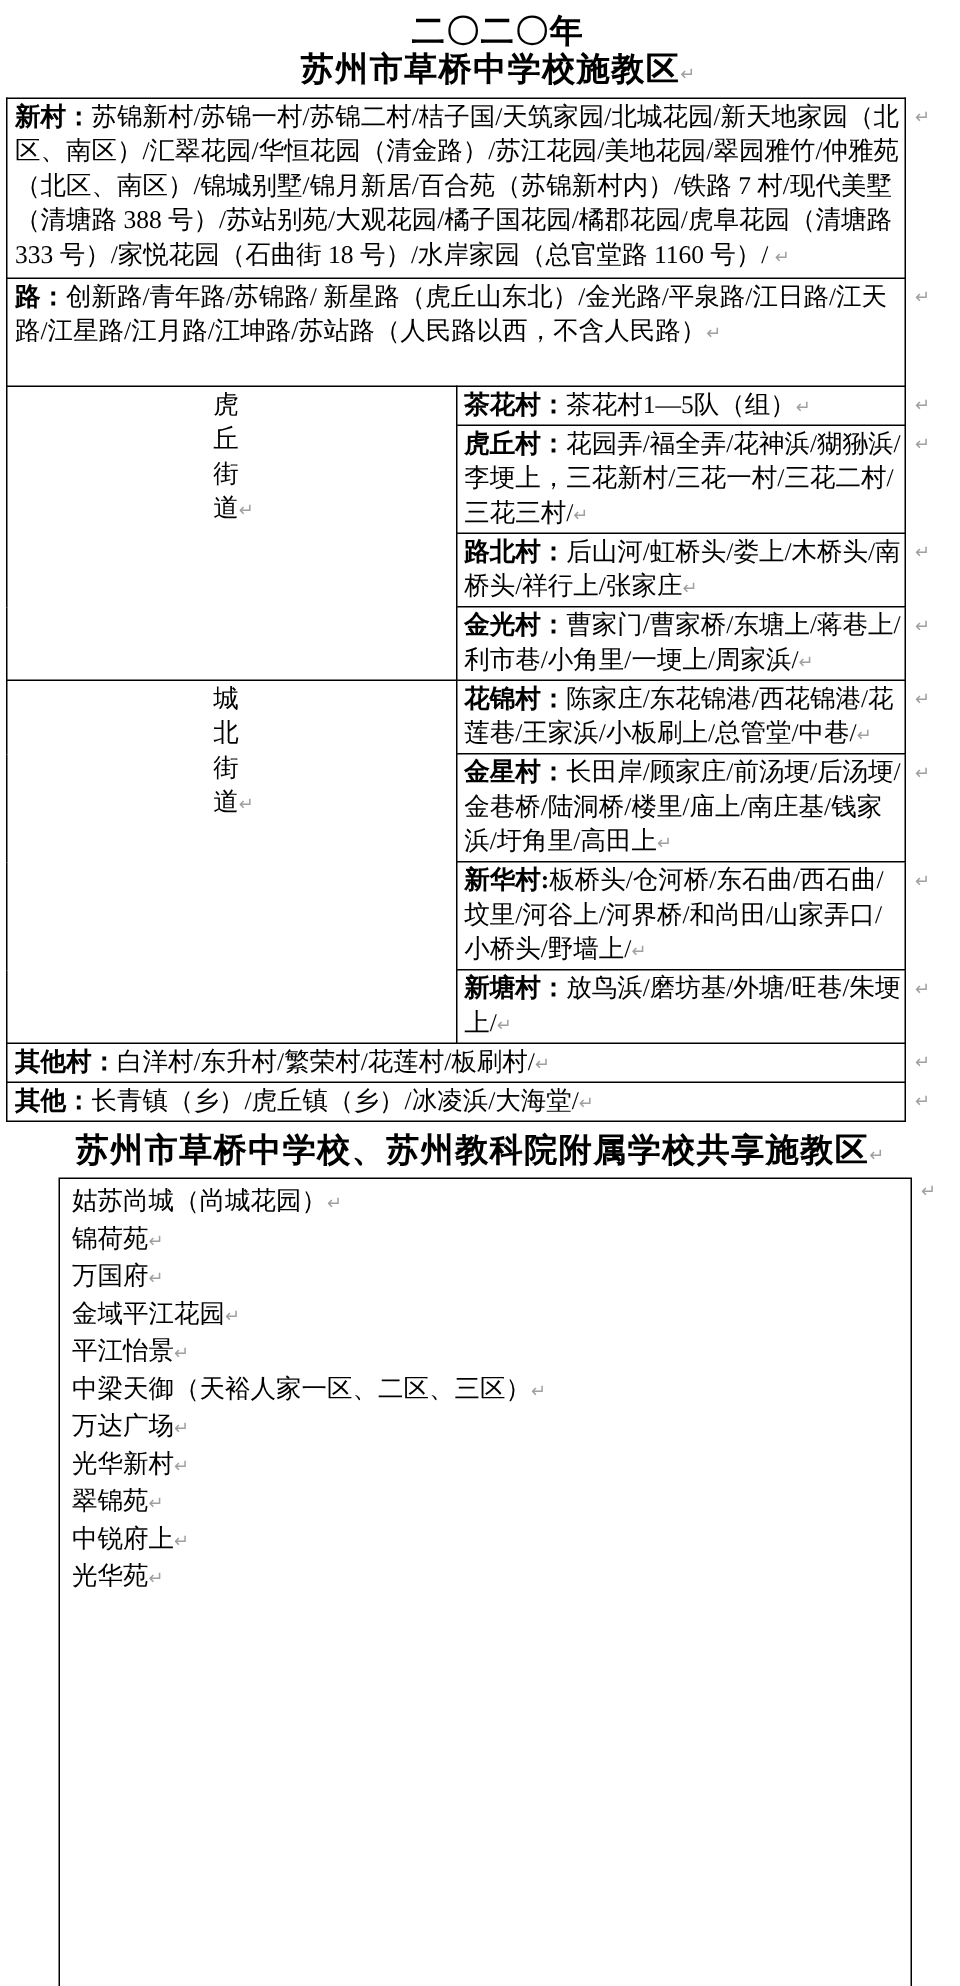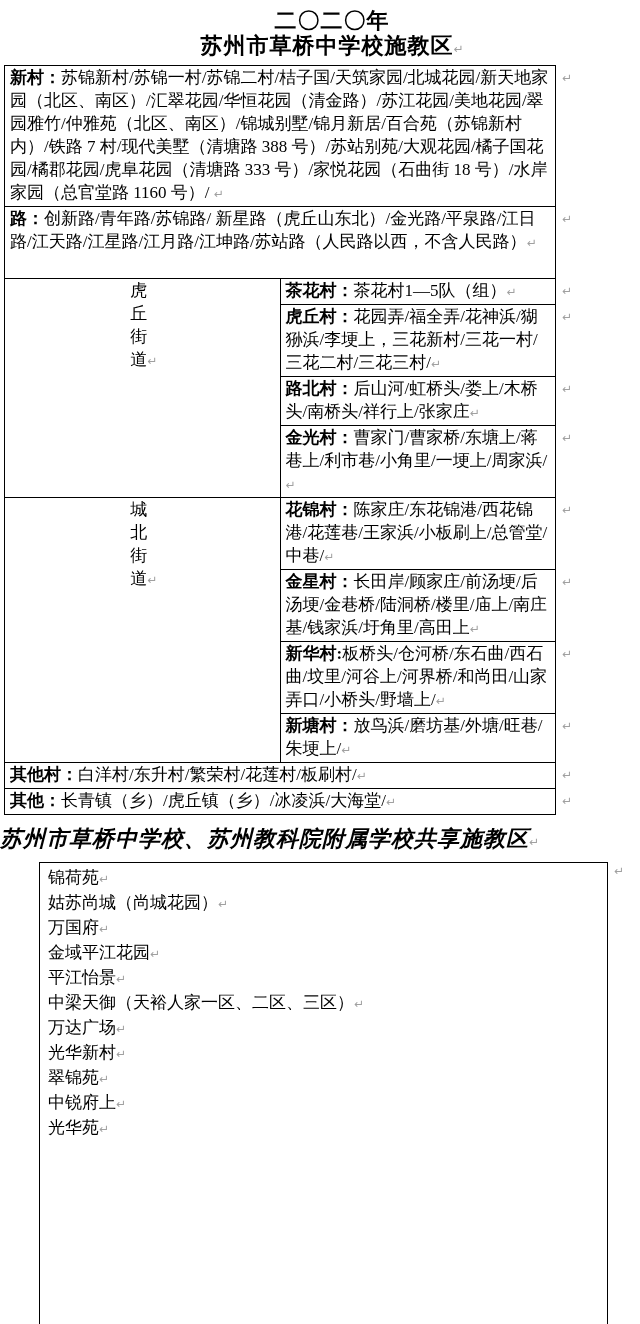--- a/index.html
+++ b/index.html
@@ -22,42 +22,42 @@
     font-weight:normal; letter-spacing:0;
   }
   .gutter-mark {
     position:absolute; right:-17px; top:1px;
     color:#a0a0a0; font-size:12px;
     font-family:"DejaVu Sans", sans-serif;
     font-weight:normal;
   }
   table.district {
     border-collapse:collapse; table-layout:fixed;
-    margin-left:4px; width:552px; margin-top:3px;
+    margin-left:4px; width:600px; margin-top:3px;
   }
   table.district td {
     border:1px solid #000;
     vertical-align:top;
     font-size:17px; line-height:23px;
     padding:0 2px 0 5px;
     position:relative;
     word-break:break-all;
   }
   td.street-cell {
     width:34px; text-align:center; vertical-align:middle;
     padding:0; word-break:normal;
   }
   .vtext { white-space:pre-line; display:inline-block; }
   .lbl { font-weight:bold; }
   tr.r-xincun td { height:120px; }
   tr.r-lu td { height:72px;margin-left:48px; }
   .shared-heading {
-    font-weight:bold;
-    font-size:22px; line-height:34px;
-    margin-top:7px; letter-spacing:1px;font-style:italic;
+    text-align:center; font-weight:bold;
+    font-size:22px; line-height:24px;
+    margin-top:7px; letter-spacing:1px;
   }
   .shared-box {
     margin-left:39px; margin-top:3px;
     width:569px; height:662px;
     border:1px solid #000;
     padding:3px 6px 0 8px;
     position:relative;
   }
   .shared-box .line { font-size:17px; line-height:23px; }
 </style>
@@ -156,22 +156,22 @@
       <span class="gutter-mark">↵</span>
     </td>
   </tr>
 </tbody>
   </table>
 
 <div class="shared-heading"><span>苏州市草桥中学校、苏州教科院附属学校共享施教区</span><span class="pmark">↵</span></div>
 
 <div class="shared-box">
   <span class="gutter-mark">↵</span>
+  <div class="line"><span>姑苏尚城（尚城花园）</span><span class="pmark">↵</span></div>
   <div class="line"><span>锦荷苑</span><span class="pmark">↵</span></div>
-  <div class="line"><span>姑苏尚城（尚城花园）</span><span class="pmark">↵</span></div>
   <div class="line"><span>万国府</span><span class="pmark">↵</span></div>
   <div class="line"><span>金域平江花园</span><span class="pmark">↵</span></div>
   <div class="line"><span>平江怡景</span><span class="pmark">↵</span></div>
   <div class="line"><span>中梁天御（天裕人家一区、二区、三区）</span><span class="pmark">↵</span></div>
   <div class="line"><span>万达广场</span><span class="pmark">↵</span></div>
   <div class="line"><span>光华新村</span><span class="pmark">↵</span></div>
   <div class="line"><span>翠锦苑</span><span class="pmark">↵</span></div>
   <div class="line"><span>中锐府上</span><span class="pmark">↵</span></div>
   <div class="line"><span>光华苑</span><span class="pmark">↵</span></div>
 </div>

